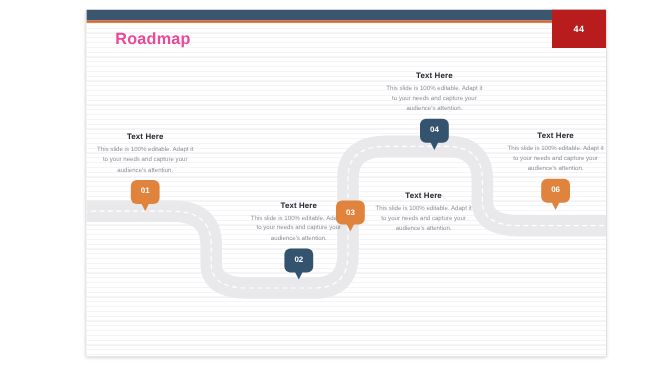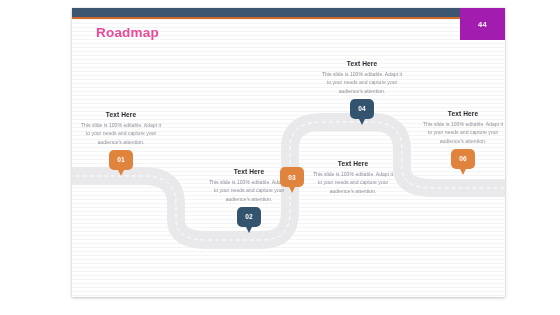--- a/index.html
+++ b/index.html
@@ -54,21 +54,21 @@
     left: 0; top: 9px;
     width: 433px;
     height: 1.5px;
     background: #d2682a;
   }
   #pagebadge {
     position: absolute;
     right: 0; top: 0;
     width: 45px;
     height: 32px;
-    background: #a21caf;
+    background: #b91c1c;
     color: #ffffff;
     font-size: 7.5px;
     font-weight: bold;
     display: flex;
     align-items: center;
     justify-content: center;
     letter-spacing: 0.3px;
   }
 
   

